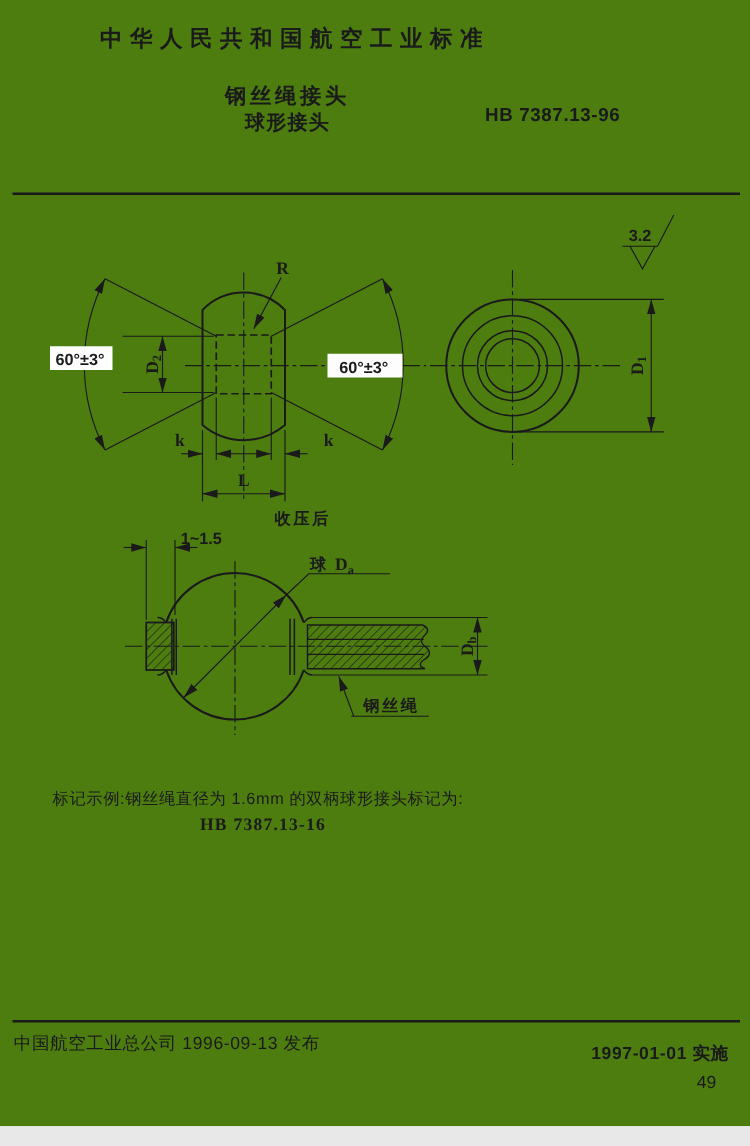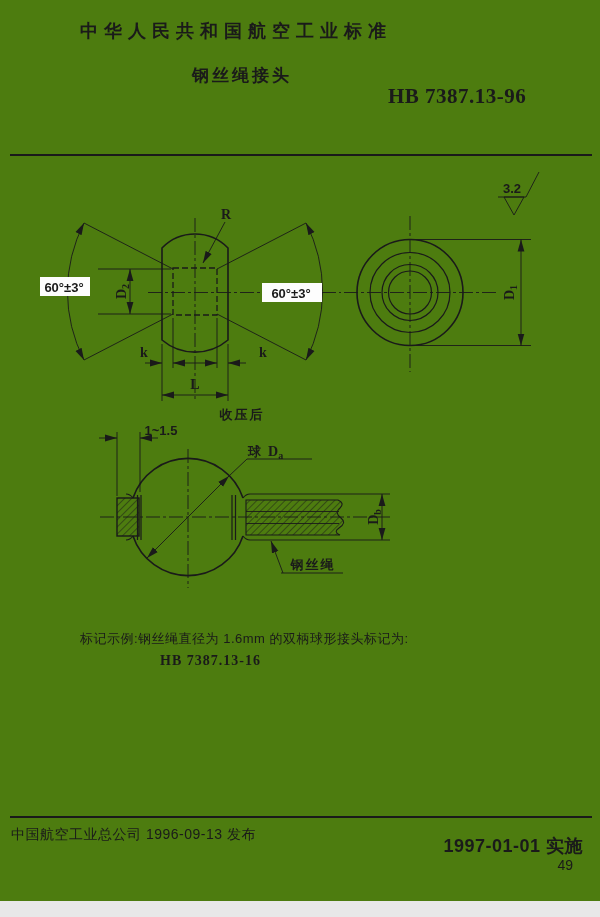--- a/index.html
+++ b/index.html
@@ -6,34 +6,34 @@
   .page{
     position:relative;width:600px;height:901px;margin:0 auto;
     background:#4d7c0f;color:#1a1a1a;overflow:hidden;
     font-family:"Liberation Sans",sans-serif;
   }
   .abs{position:absolute;}
   .title{
     left:80px;top:19px;width:312px;text-align:center;
     font-size:18px;font-weight:bold;letter-spacing:6px;white-space:nowrap;
   }
-  .subtitle-wrap{left:88px;top:66px;width:308px;text-align:center;font-family:Liberation Mono, monospace;}
+  .subtitle-wrap{left:76px;top:66px;width:308px;text-align:center;}
   .product{font-size:17px;font-weight:bold;letter-spacing:3px;line-height:22px;}
   .jtype{font-size:16px;font-weight:bold;letter-spacing:1px;line-height:22px;}
   .stdno{
-    left:388px;top:84px;font-family:Liberation Serif, serif;
-    font-size:21px;font-weight:bold;letter-spacing:0.5px;
+    left:388px;top:84px;font-family:Liberation Sans, sans-serif;
+    font-size:15px;font-weight:bold;letter-spacing:0.5px;
   }
   .rule{left:10px;width:582px;height:2px;background:#1a1a1a;}
   .rule-top{top:154px;}
   .rule-bottom{top:816px;}
-  .example1{left:42px;top:630px;font-size:13px;letter-spacing:0.5px;margin-left:38px;}
+  .example1{left:42px;top:630px;font-size:13px;letter-spacing:0.5px;}
   .example2{left:128px;top:653px;font-family:"Liberation Serif",serif;font-size:14px;font-weight:600;letter-spacing:1px;margin-left:32px;}
   .issuer{left:11px;top:826px;font-size:14px;font-weight:normal;letter-spacing:0.5px;}
-  .impl{right:17px;top:834px;font-size:18px;font-weight:bold;letter-spacing:0.5px;}
+  .impl{right:17px;top:834px;font-size:14px;font-weight:bold;letter-spacing:0.5px;}
   .pagenum{right:27px;top:857px;font-size:14px;font-weight:500;}
   svg{position:absolute;left:0;top:0;}
   svg text{fill:#1a1a1a;}
   .ln{stroke:#1a1a1a;fill:none;stroke-width:1.6;}
   .thin{stroke:#1a1a1a;fill:none;stroke-width:0.9;}
   .med{stroke:#1a1a1a;fill:none;stroke-width:1.2;}
   .cl{stroke:#1a1a1a;fill:none;stroke-width:0.9;stroke-dasharray:14 3 3 3;}
   .bore{stroke:#1a1a1a;fill:none;stroke-width:1.3;stroke-dasharray:6 3;}
   .dimtxt{font-size:13px;font-weight:600;}
   .lettertxt{font-family:"Liberation Serif",serif;font-size:14px;font-weight:600;}
@@ -41,20 +41,21 @@
   .whitebg{fill:#fdfdfd;stroke:none;}
 </style>
 </head>
 <body>
 
 <div class="page">
 
   <div class="abs title">中华人民共和国航空工业标准</div>
   <div class="abs subtitle-wrap">
     <div class="product">钢丝绳接头</div>
+    <div class="jtype">球形接头</div>
   </div>
   <div class="abs stdno">HB 7387.13-96</div>
   <div class="abs rule rule-top"></div>
 
   <svg width="600" height="917" viewBox="0 0 600 917">
     <defs>
       <marker id="arr" viewBox="0 0 12 8" refX="12" refY="4" markerWidth="12" markerHeight="8" orient="auto-start-reverse" markerUnits="userSpaceOnUse">
         <path d="M0,0.6 L12,4 L0,7.4 Z" fill="#1a1a1a"></path>
       </marker>
       <pattern id="hatch" width="5" height="5" patternUnits="userSpaceOnUse" patternTransform="rotate(45)">

